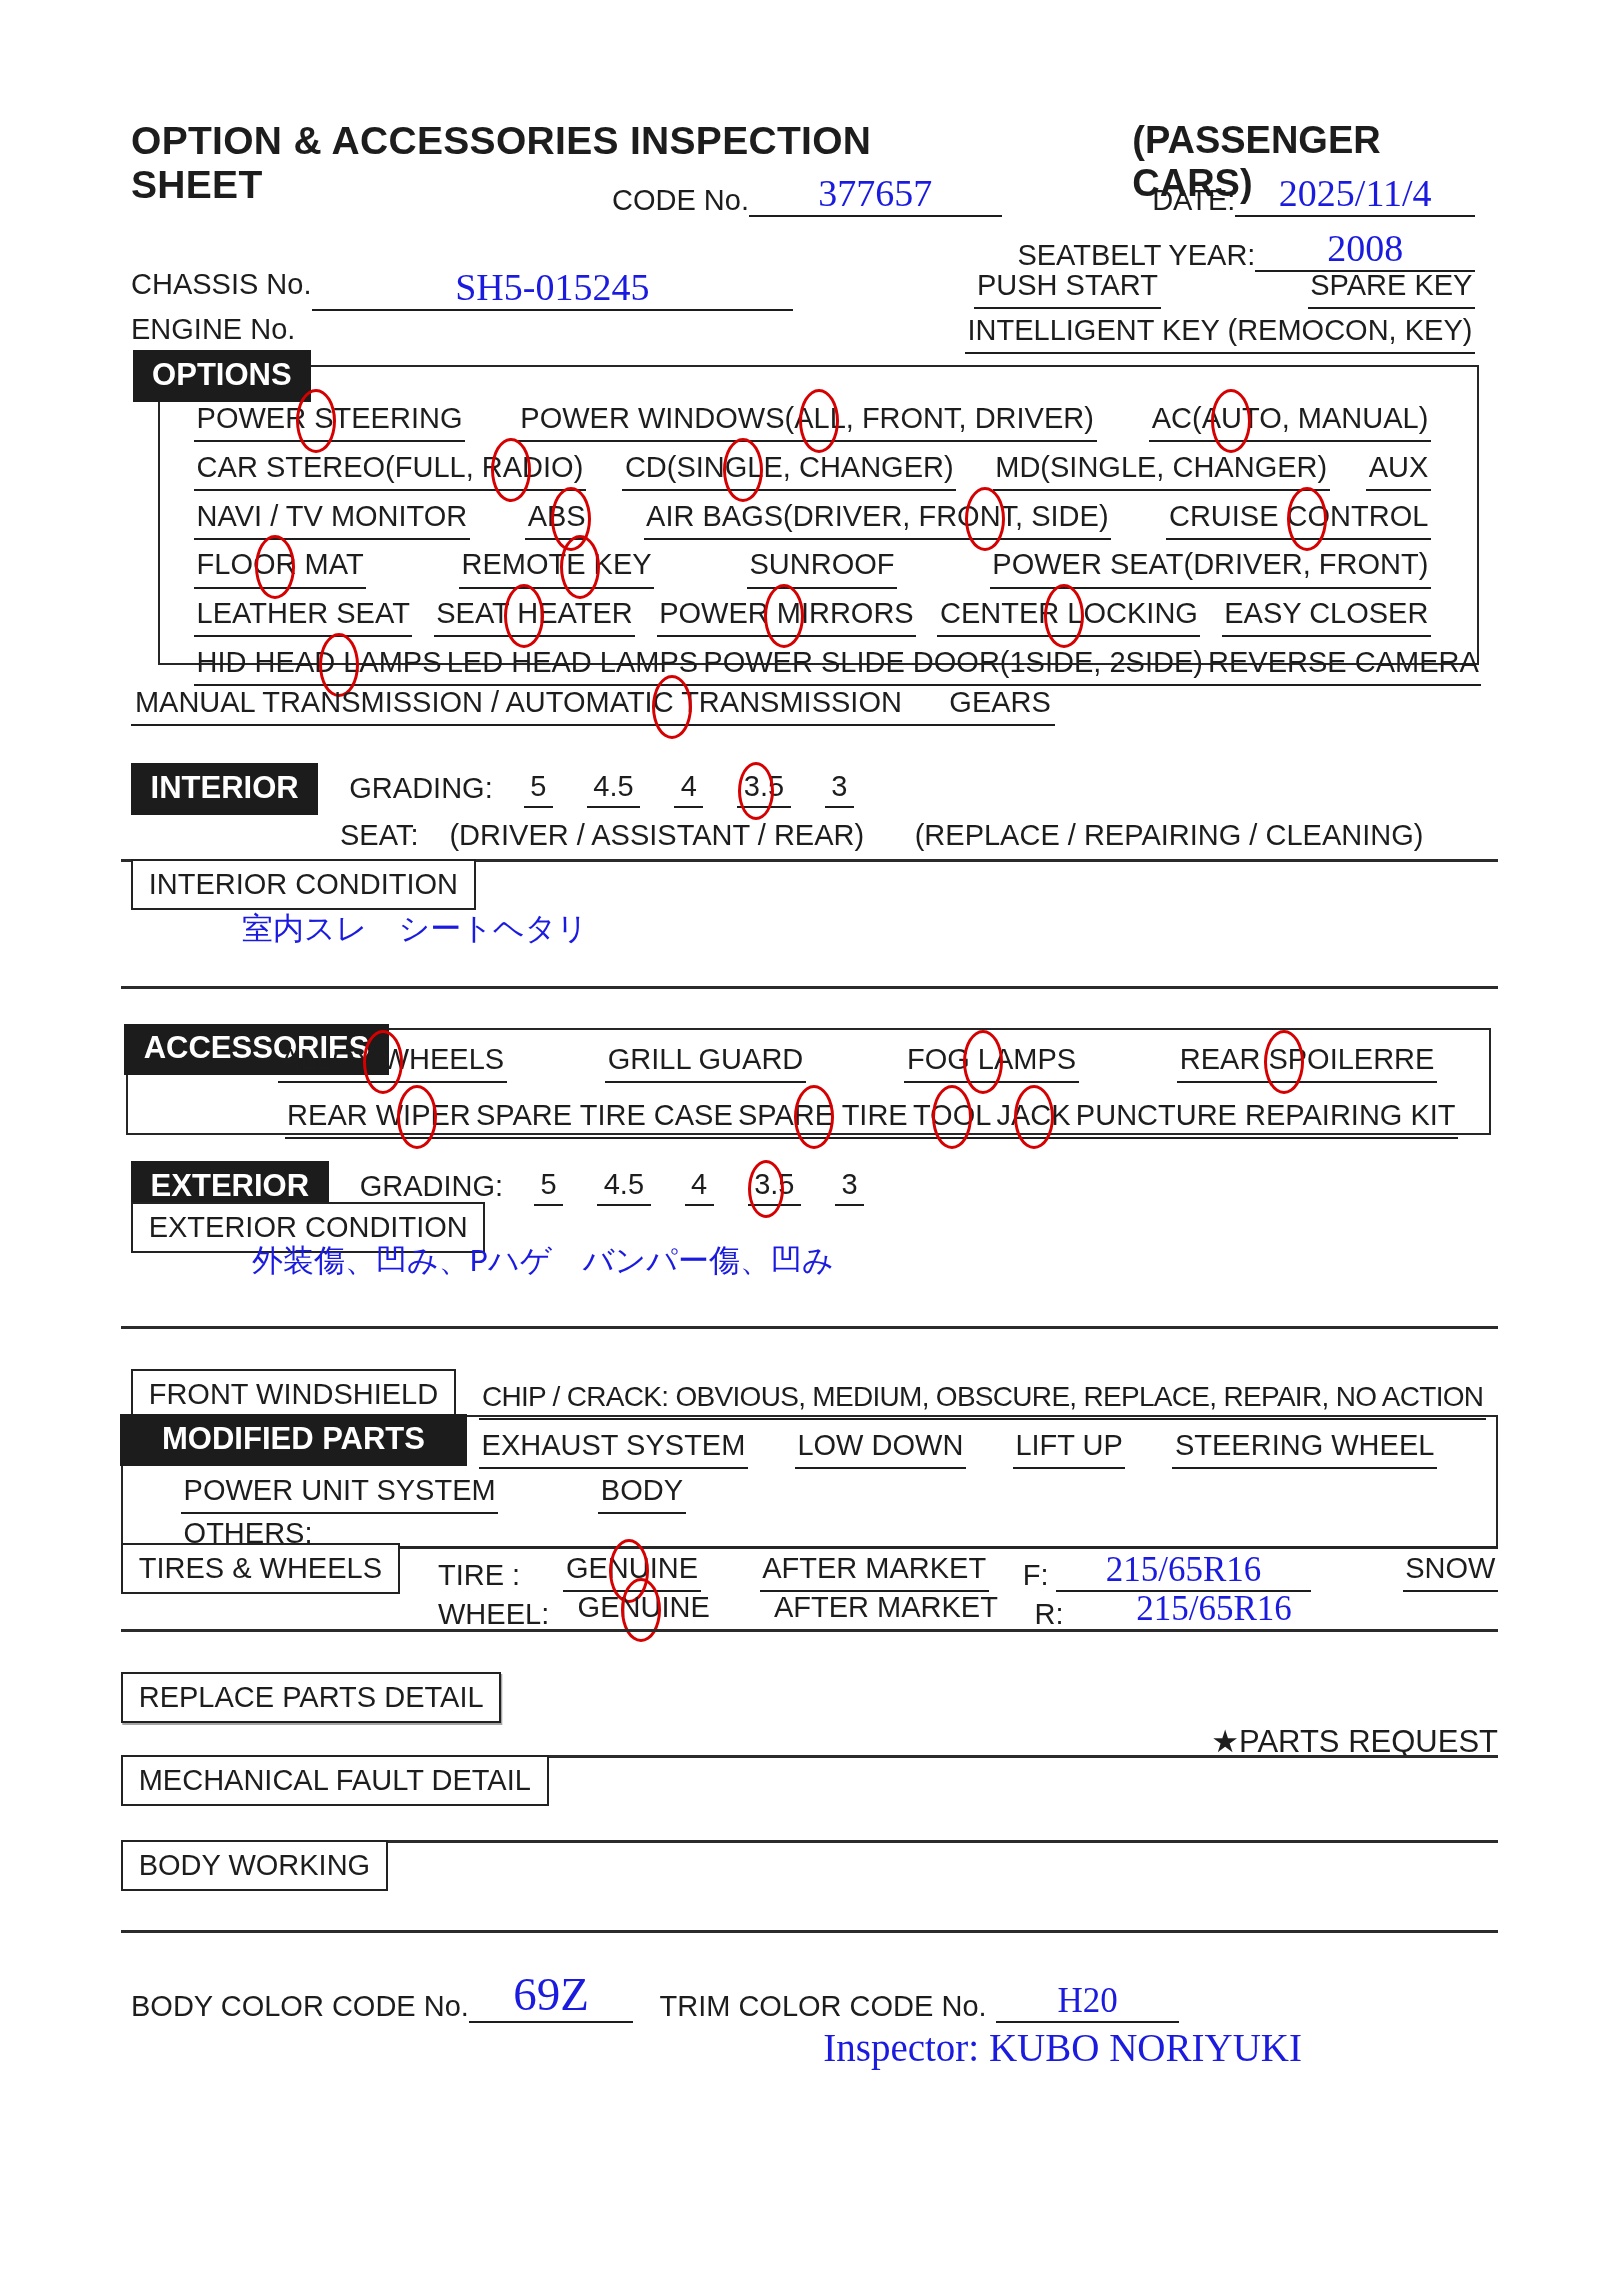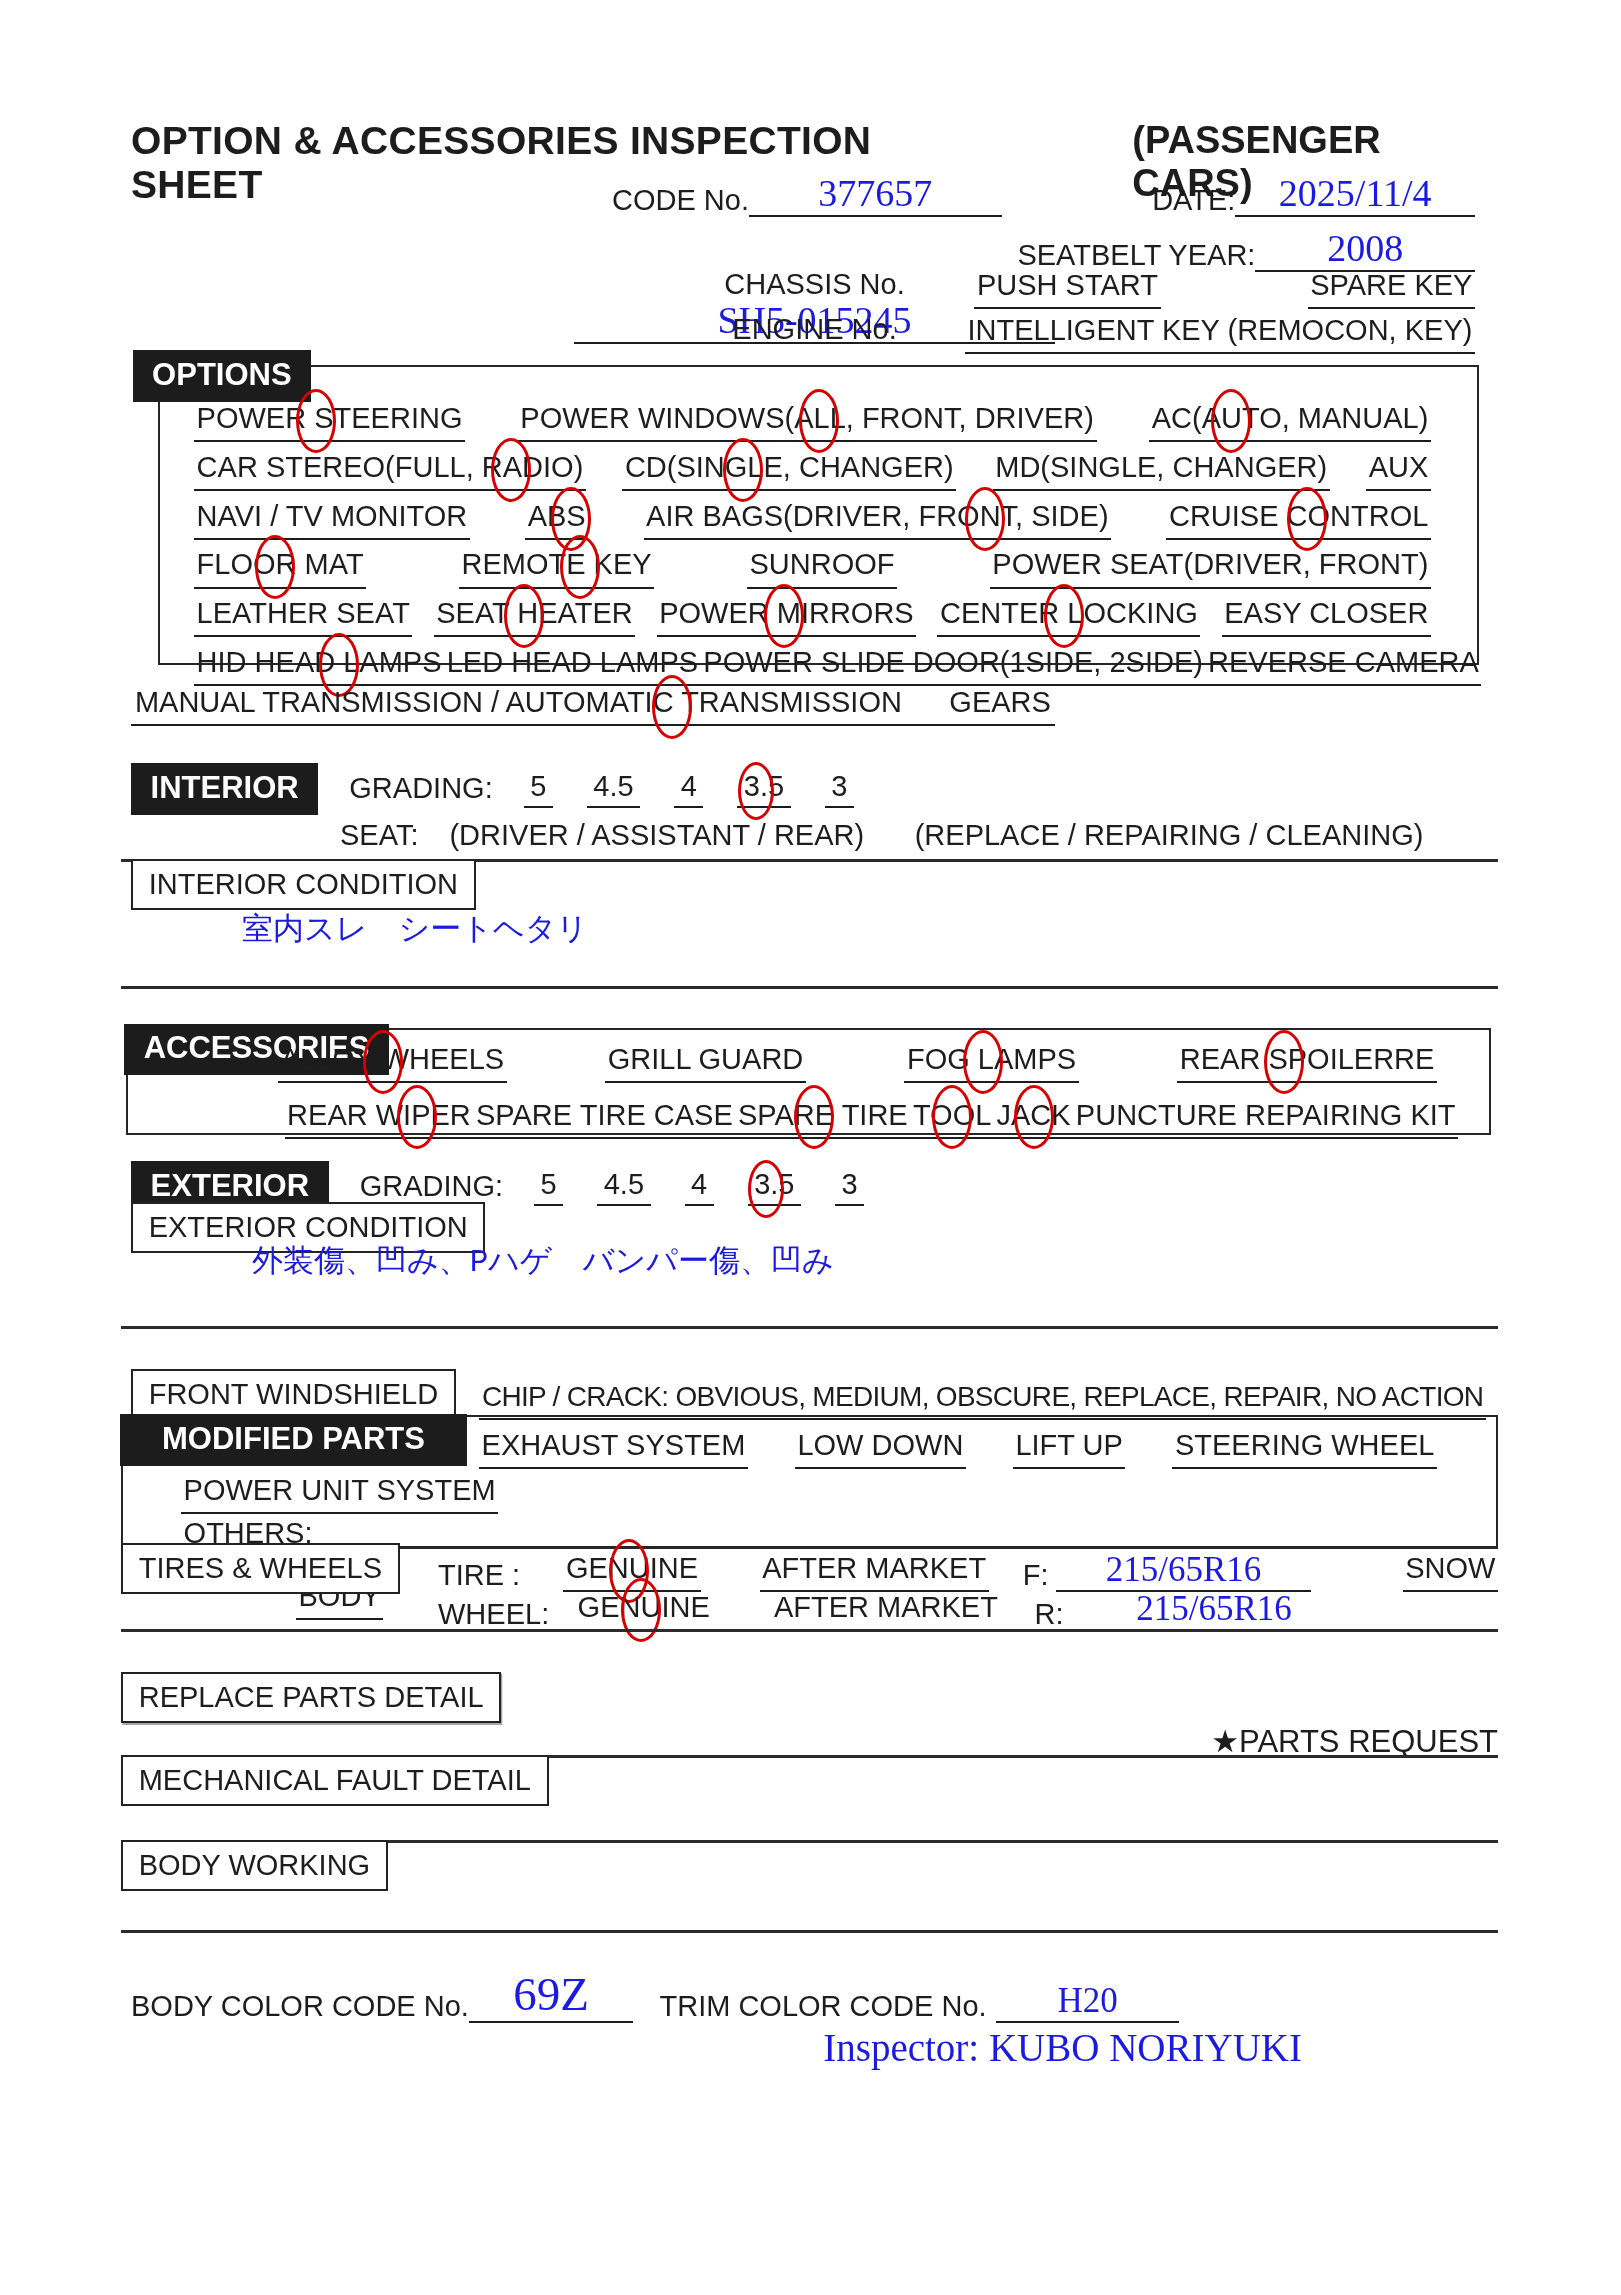--- a/index.html
+++ b/index.html
@@ -46,21 +46,21 @@
   .title-row{top:119px;display:flex;}
   .title{font-size:39px;font-weight:bold;letter-spacing:0.3px;}
   .subtitle{font-size:38px;font-weight:bold;margin-left:150px;}
   .code-row{top:174px;}
   .code-group{position:absolute;left:481px;display:flex;align-items:flex-end;}
   .date-group{position:absolute;right:23px;display:flex;align-items:flex-end;}
   .belt-row{top:229px;}
   .belt-group{position:absolute;right:23px;display:flex;align-items:flex-end;}
   .chassis-row{top:268px;}
   .engine-row{top:313px;}
-  .id-group{display:flex;align-items:center;flex-direction:column;}
+  .id-group{display:flex;align-items:flex-start;}
   .keys-group{position:absolute;right:23px;top:0;display:flex;gap:147px;}
 
   
   .options-box{position:absolute;left:158px;right:143px;top:365px;height:296px;border:2.6px solid #262626;}
   .options-title{position:absolute;top:-17px;left:-27.5px;}
   .opt-rows{display:flex;flex-direction:column;gap:7.2px;padding:34px 46px 0 34px;}
   .opt-row{display:flex;justify-content:space-between;align-items:flex-end;}
 
   
   .trans-row{top:685px;}
@@ -86,21 +86,21 @@
   .acc-row2{padding-left:6.5px;padding-right:19.6px;}
   .acc-row{display:flex;justify-content:space-between;align-items:flex-end;}
 
   
   .ws-row{top:1369px;display:flex;align-items:flex-end;gap:23.5px;}
   .ws-box{box-shadow:none;}
   .cond-text{font-size:28px;letter-spacing:-0.7px;}
   .mod-box{position:absolute;left:121px;right:124px;top:1415px;height:129px;border:2.6px solid #262626;border-bottom-width:3.3px;}
   .mod-title{position:absolute;top:-2.6px;left:-2.6px;min-width:307px;text-align:center;}
   .mod-row1{position:absolute;left:356px;right:59px;top:10.5px;display:flex;justify-content:space-between;align-items:flex-end;}
-  .mod-row2{position:absolute;left:58px;top:56px;display:flex;gap:64px;align-items:center;flex-direction:column;}
+  .mod-row2{position:absolute;left:58px;top:56px;display:flex;gap:100px;align-items:center;}
   .mod-others{position:absolute;left:58px;top:99px;}
   .others-u{min-width:190px;}
 
   
   .tires-label-box{top:1543px;}
   .tire-row{top:1551px;display:flex;align-items:flex-end;}
   .wheel-row{top:1590px;display:flex;align-items:flex-end;}
   .tw-name{margin-left:307px;width:98px;}
   .tw-gen{margin-left:39px;}
   .tw-after{margin-left:59px;}

